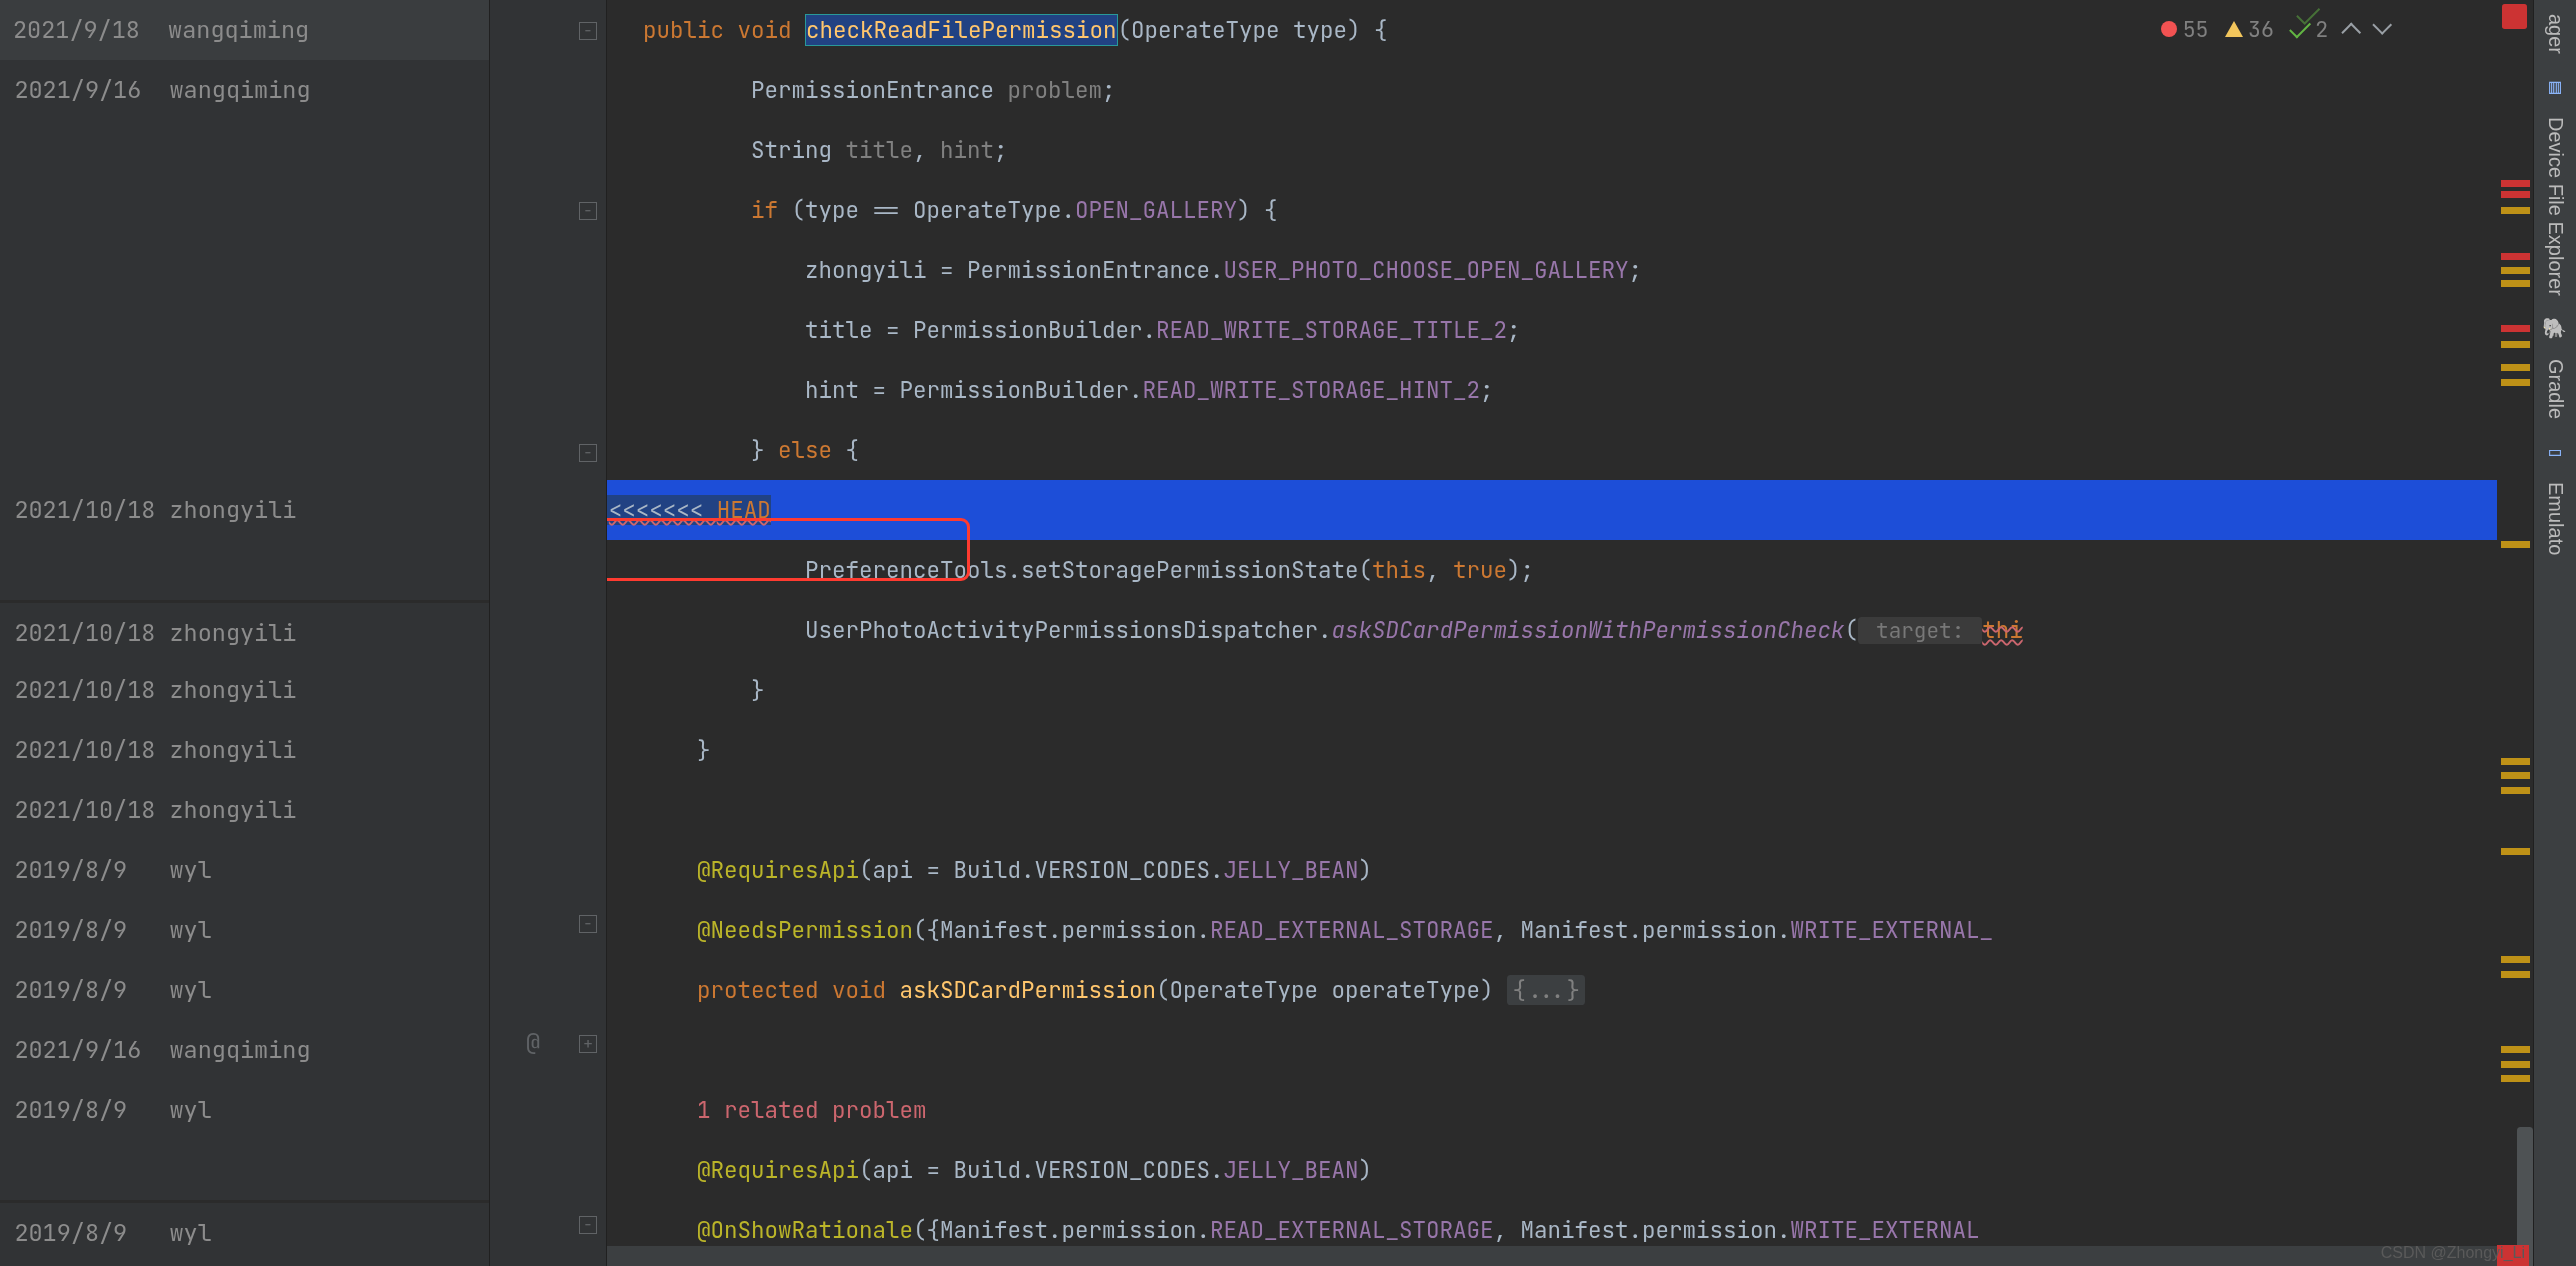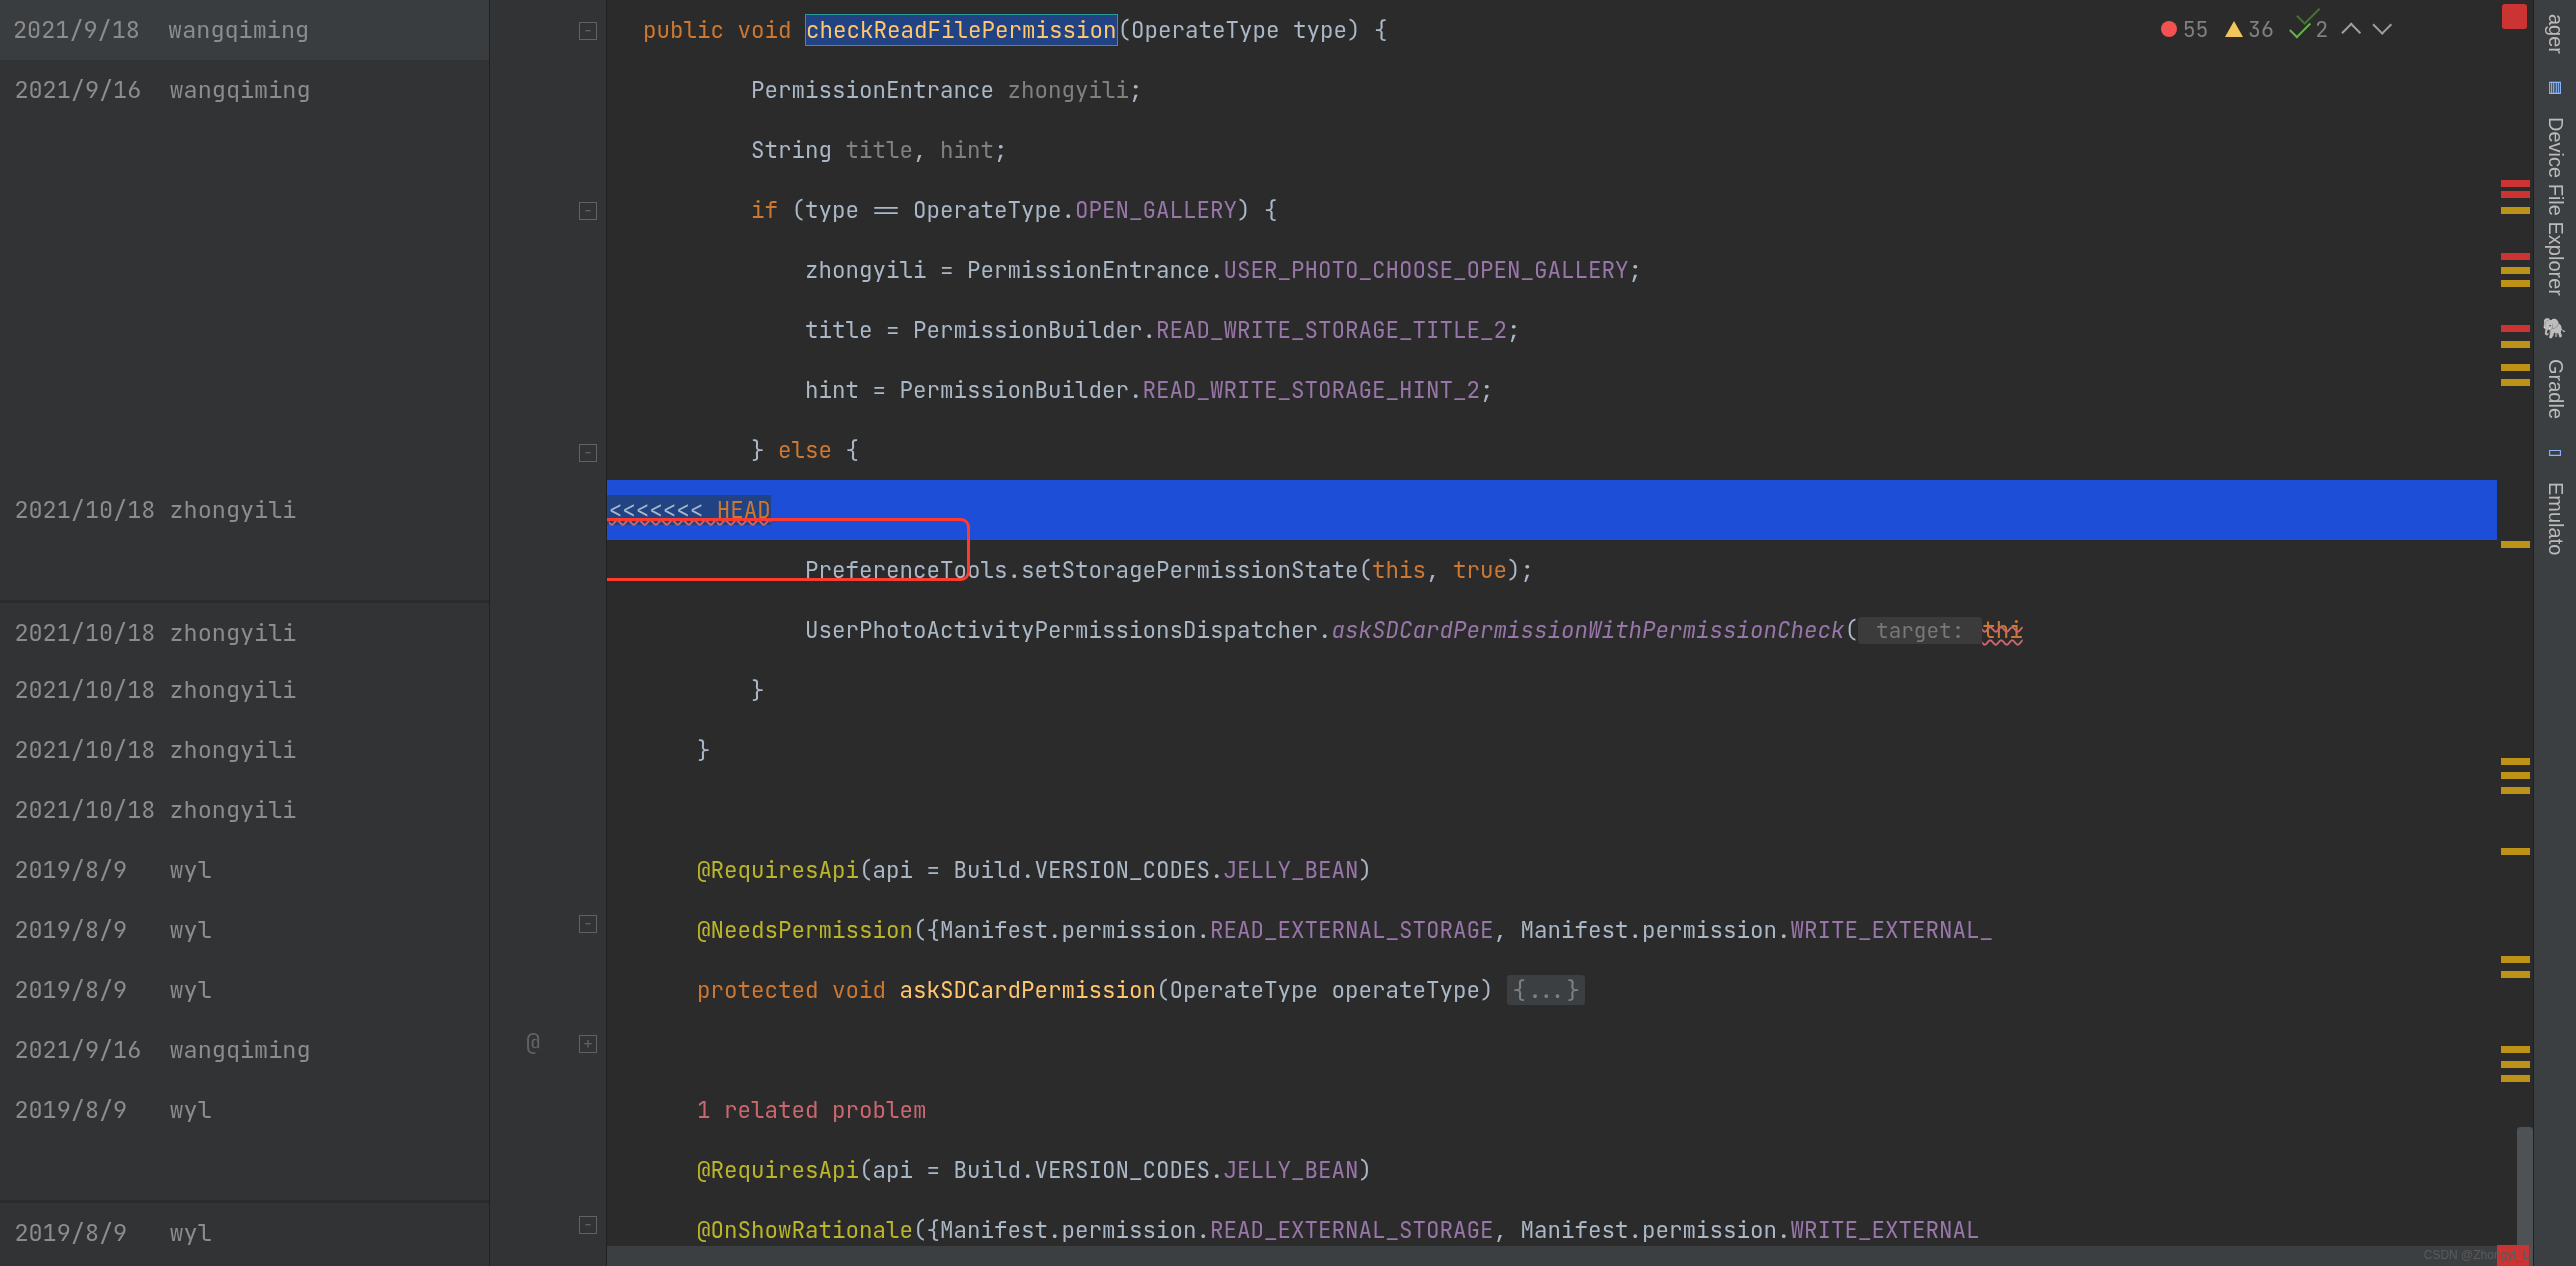--- a/index.html
+++ b/index.html
@@ -185,22 +185,22 @@
   .hscroll {
     position:absolute;
     left:0; right:0; bottom:0;
     height:20px;
     background:#3c3f41;
   }
 
   
   .watermark{
     position:absolute;
-    right:44px; bottom:3.6px;
-    font-size:12px;
+    right:51px; bottom:3.6px;
+    font-size:16px;
     color:#5a5a5a;
     font-family:sans-serif;
     z-index:30;
   }
 </style>
 </head>
 <body>
 
 <div class="blame" id="blame">
     <div class="blame-row highlight">2021/9/18  wangqiming</div>
@@ -250,21 +250,21 @@
       </span>
     <span class="ins-item">
         <span class="chk-ok"></span>
         <span>2</span>
       </span>
     <span class="chev up"></span>
     <span class="chev down"></span>
   </div>
 
   <div class="line"><span class="kw">public</span> <span class="kw">void</span> <span class="mname method-hl">checkReadFilePermission</span><span>(OperateType type) {</span></div>
-  <div class="line"><span>        PermissionEntrance </span><span style="color:#808080">zhongyili</span><span>;</span></div>
+  <div class="line"><span>        PermissionEntrance </span><span style="color:#808080">problem</span><span>;</span></div>
   <div class="line"><span>        String </span><span style="color:#808080">title</span><span>, </span><span style="color:#808080">hint</span><span>;</span></div>
   <div class="line">        <span class="kw">if</span><span> (type == OperateType.</span><span class="field">OPEN_GALLERY</span><span>) {</span></div>
   <div class="line"><span>            zhongyili = PermissionEntrance.</span><span class="field">USER_PHOTO_CHOOSE_OPEN_GALLERY</span><span>;</span></div>
   <div class="line"><span>            title = PermissionBuilder.</span><span class="field">READ_WRITE_STORAGE_TITLE_2</span><span>;</span></div>
   <div class="line"><span>            hint = PermissionBuilder.</span><span class="field">READ_WRITE_STORAGE_HINT_2</span><span>;</span></div>
   <div class="line"><span>        } </span><span class="kw">else</span><span> {</span></div>
 
   <div class="line current" style="padding-left:0"><span style="background:#214283;padding-left:1.8px"><span class="wavy" style="color:#a9b7c6">&lt;&lt;&lt;&lt;&lt;&lt;&lt; </span><span class="wavy" style="color:#cc7832">HEAD</span></span></div>
 
   <div class="line"><span>            PreferenceTools.setStoragePermissionState(</span><span class="kw">this</span><span>, </span><span class="true">true</span><span>);</span></div>

